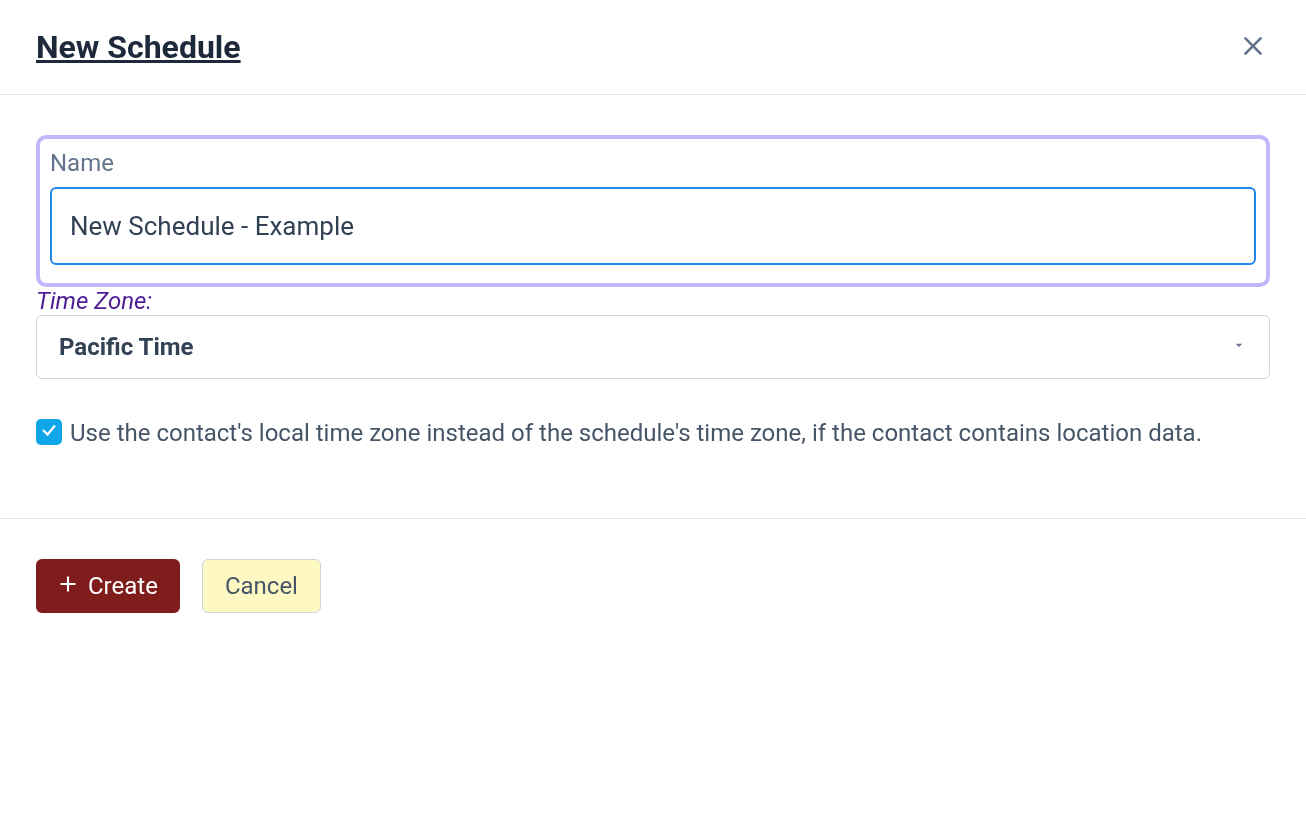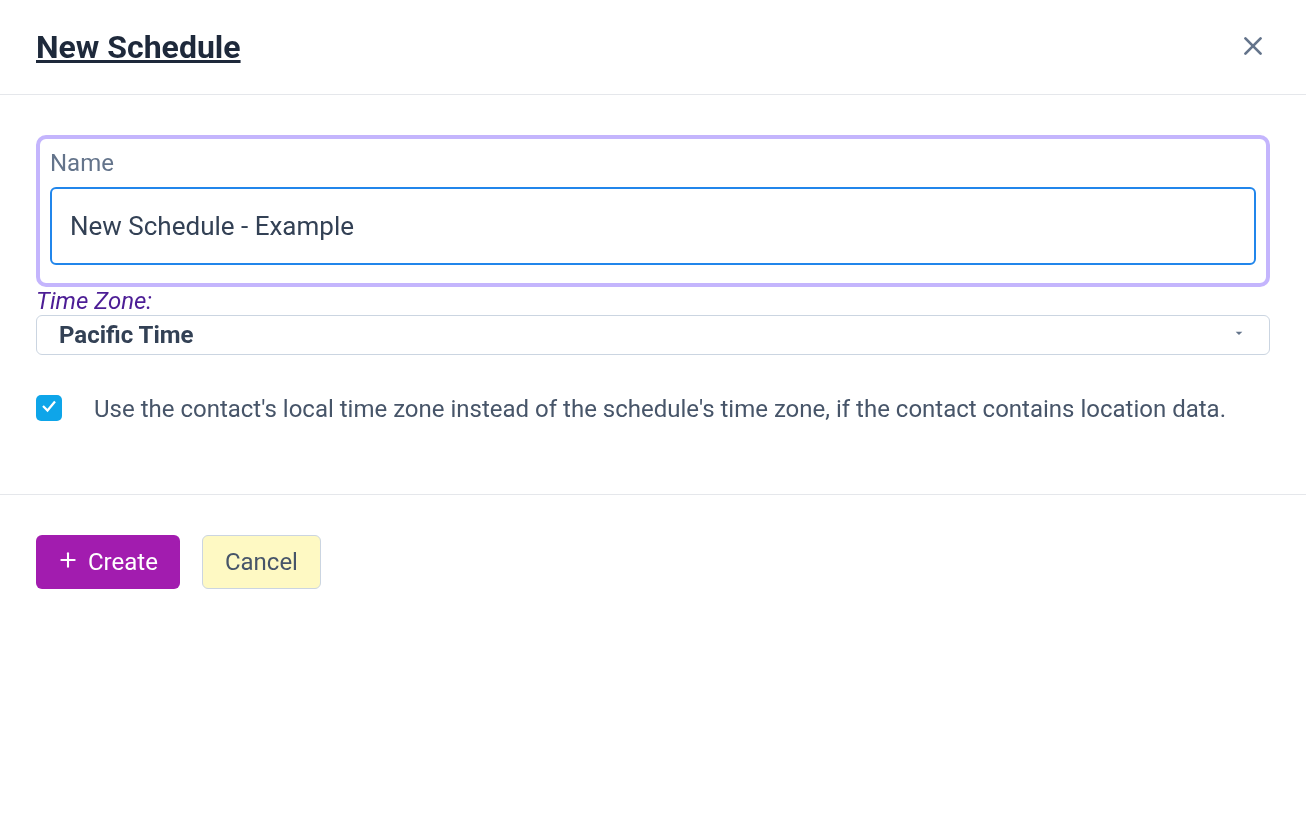--- a/index.html
+++ b/index.html
@@ -67,41 +67,41 @@
     font-size: 24px;
     color: #4c1d95;
     display: block;
     font-style: italic;
   }
   .select-wrap {
     position: relative;
     border: 1px solid #cbd5e1;
     border-radius: 6px;
     background: #fff;
-    height: 40px;
+    height: 64px;
     display: flex;
     align-items: center;
     padding: 0 22px;
     cursor: pointer;
     margin-bottom: 36px;
   }
   .select-value {
     font-size: 24px;
     font-weight: 700;
     color: #334155;
     flex: 1;
   }
   .select-caret {
     color: #64748b;
   }
   .select-caret svg { width: 16px; height: 16px; }
   .check-row {
     display: flex;
     align-items: flex-start;
-    gap: 32px;
+    gap: 8px;
     margin-bottom: 36px;
   }
   .check-box {
     width: 26px;
     height: 26px;
     min-width: 26px;
     background: #0ea5e9;
     border-radius: 5px;
     display: flex;
     align-items: center;
@@ -131,21 +131,21 @@
     gap: 10px;
     font-family: inherit;
   }
   .btn-primary {
     background: #1e90ff;
     background: #1a8cff;
     background: #1989f5;
     color: #fff;
     border: none;
   }
-  .btn-primary { background: #a21caf; }
+  .btn-primary { background: #7f1d1d; }
   .btn-primary svg { width: 20px; height: 20px; stroke: #fff; stroke-width: 2.5; }
   .btn-secondary {
     background: #fef9c3;
     color: #475569;
     border: 1px solid #cbd5e1;
   }
 </style>
 </head>
 <body>
 

